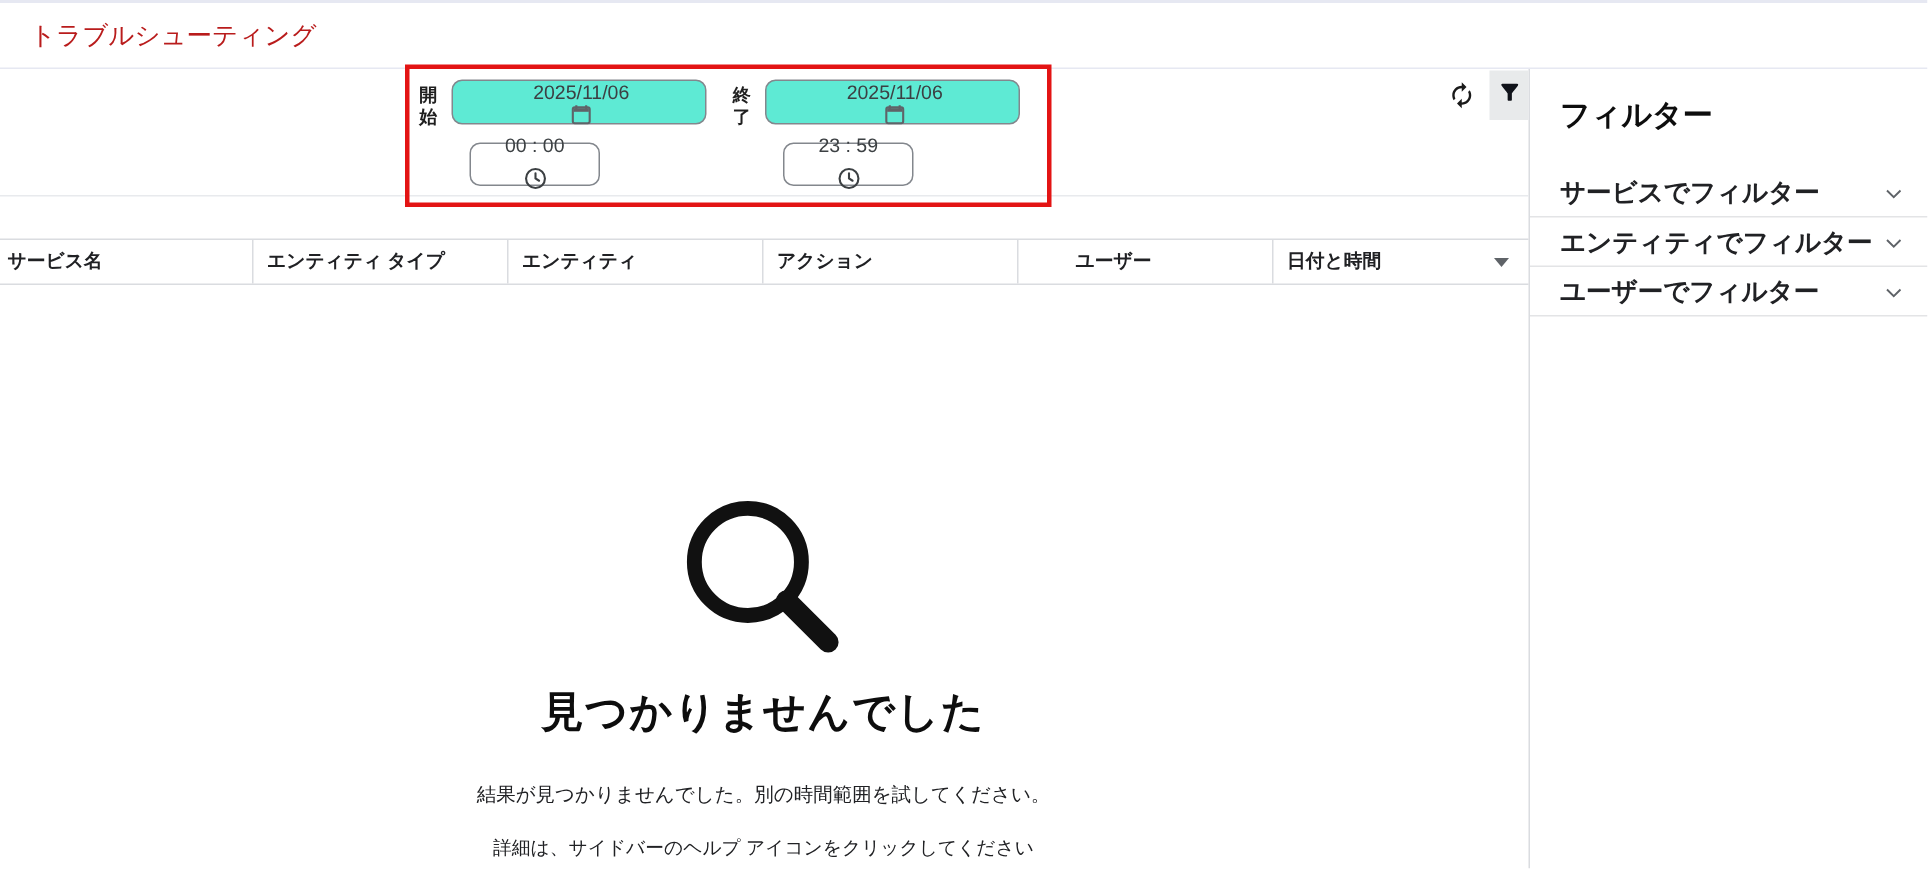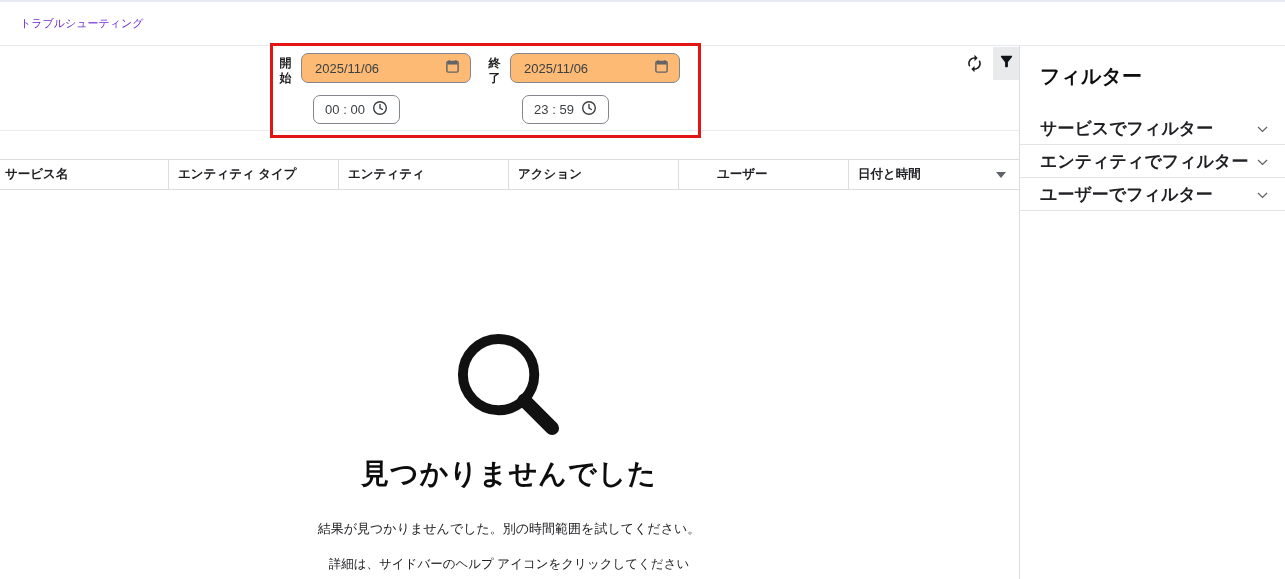--- a/index.html
+++ b/index.html
@@ -7,43 +7,43 @@
   body {
     width:1285px; height:579px; position:relative; overflow:hidden;
     background:#ffffff; font-family:"Liberation Sans","DejaVu Sans",sans-serif;
     color:#1f1f1f;
   }
   
   .topbar {
     height:46px; border-top:2px solid #e6e8f2; border-bottom:1px solid #e6e8f2;
     display:flex; align-items:center; padding-left:20px;
   }
-  .topbar-title { font-size:11px; color:#6d28d9; }
+  .topbar-title { font-size:17px; color:#b91c1c; }
 
   
   .content { display:flex; height:533px; }
   .main { width:1020px; position:relative; border-right:1px solid #dadce0; }
 
   
   .toolbar { height:85px; border-bottom:1px solid #e8eaed; position:relative; }
   .datefilter { position:absolute; left:278px; top:7px; display:flex; gap:16px; }
   .dategroup-row { display:flex; align-items:flex-start; }
   .datelabel {
     width:15px; font-size:12px; font-weight:bold; line-height:1.25;
     color:#1f1f1f; margin:3px 8px 0 0; word-break:break-all;text-align:center;
   }
   .date-input {
     width:170px; height:30px; border:1px solid #83878d; border-radius:7px;
     display:flex; align-items:center; justify-content:space-between;
-    padding:0 10px 0 13px; font-size:13px; color:#3c4043; background:#fdba74; cursor:text;
+    padding:0 10px 0 13px; font-size:13px; color:#3c4043; background:#5eead4; cursor:text;flex-direction:column;
   }
   .time-input {
     margin:9px 0 0 35px; width:87px; height:29px; border:1px solid #83878d; border-radius:7px;
     display:flex; align-items:center; justify-content:center; gap:7px;
-    font-size:13px; color:#3c4043; background:#fff; cursor:text;
+    font-size:13px; color:#3c4043; background:#fff; cursor:text;flex-direction:column;
   }
   .toolbar-icons { position:absolute; right:0; top:1px; display:flex; align-items:flex-start; }
   .refresh-btn { padding:7px 6px 0 0; cursor:pointer; margin-right:3px; }
   .filter-btn {
     width:26px; height:33px; background:#e8eaeb; display:flex; align-items:center;
     justify-content:center; cursor:pointer;
   }
 
   
   .thead {

